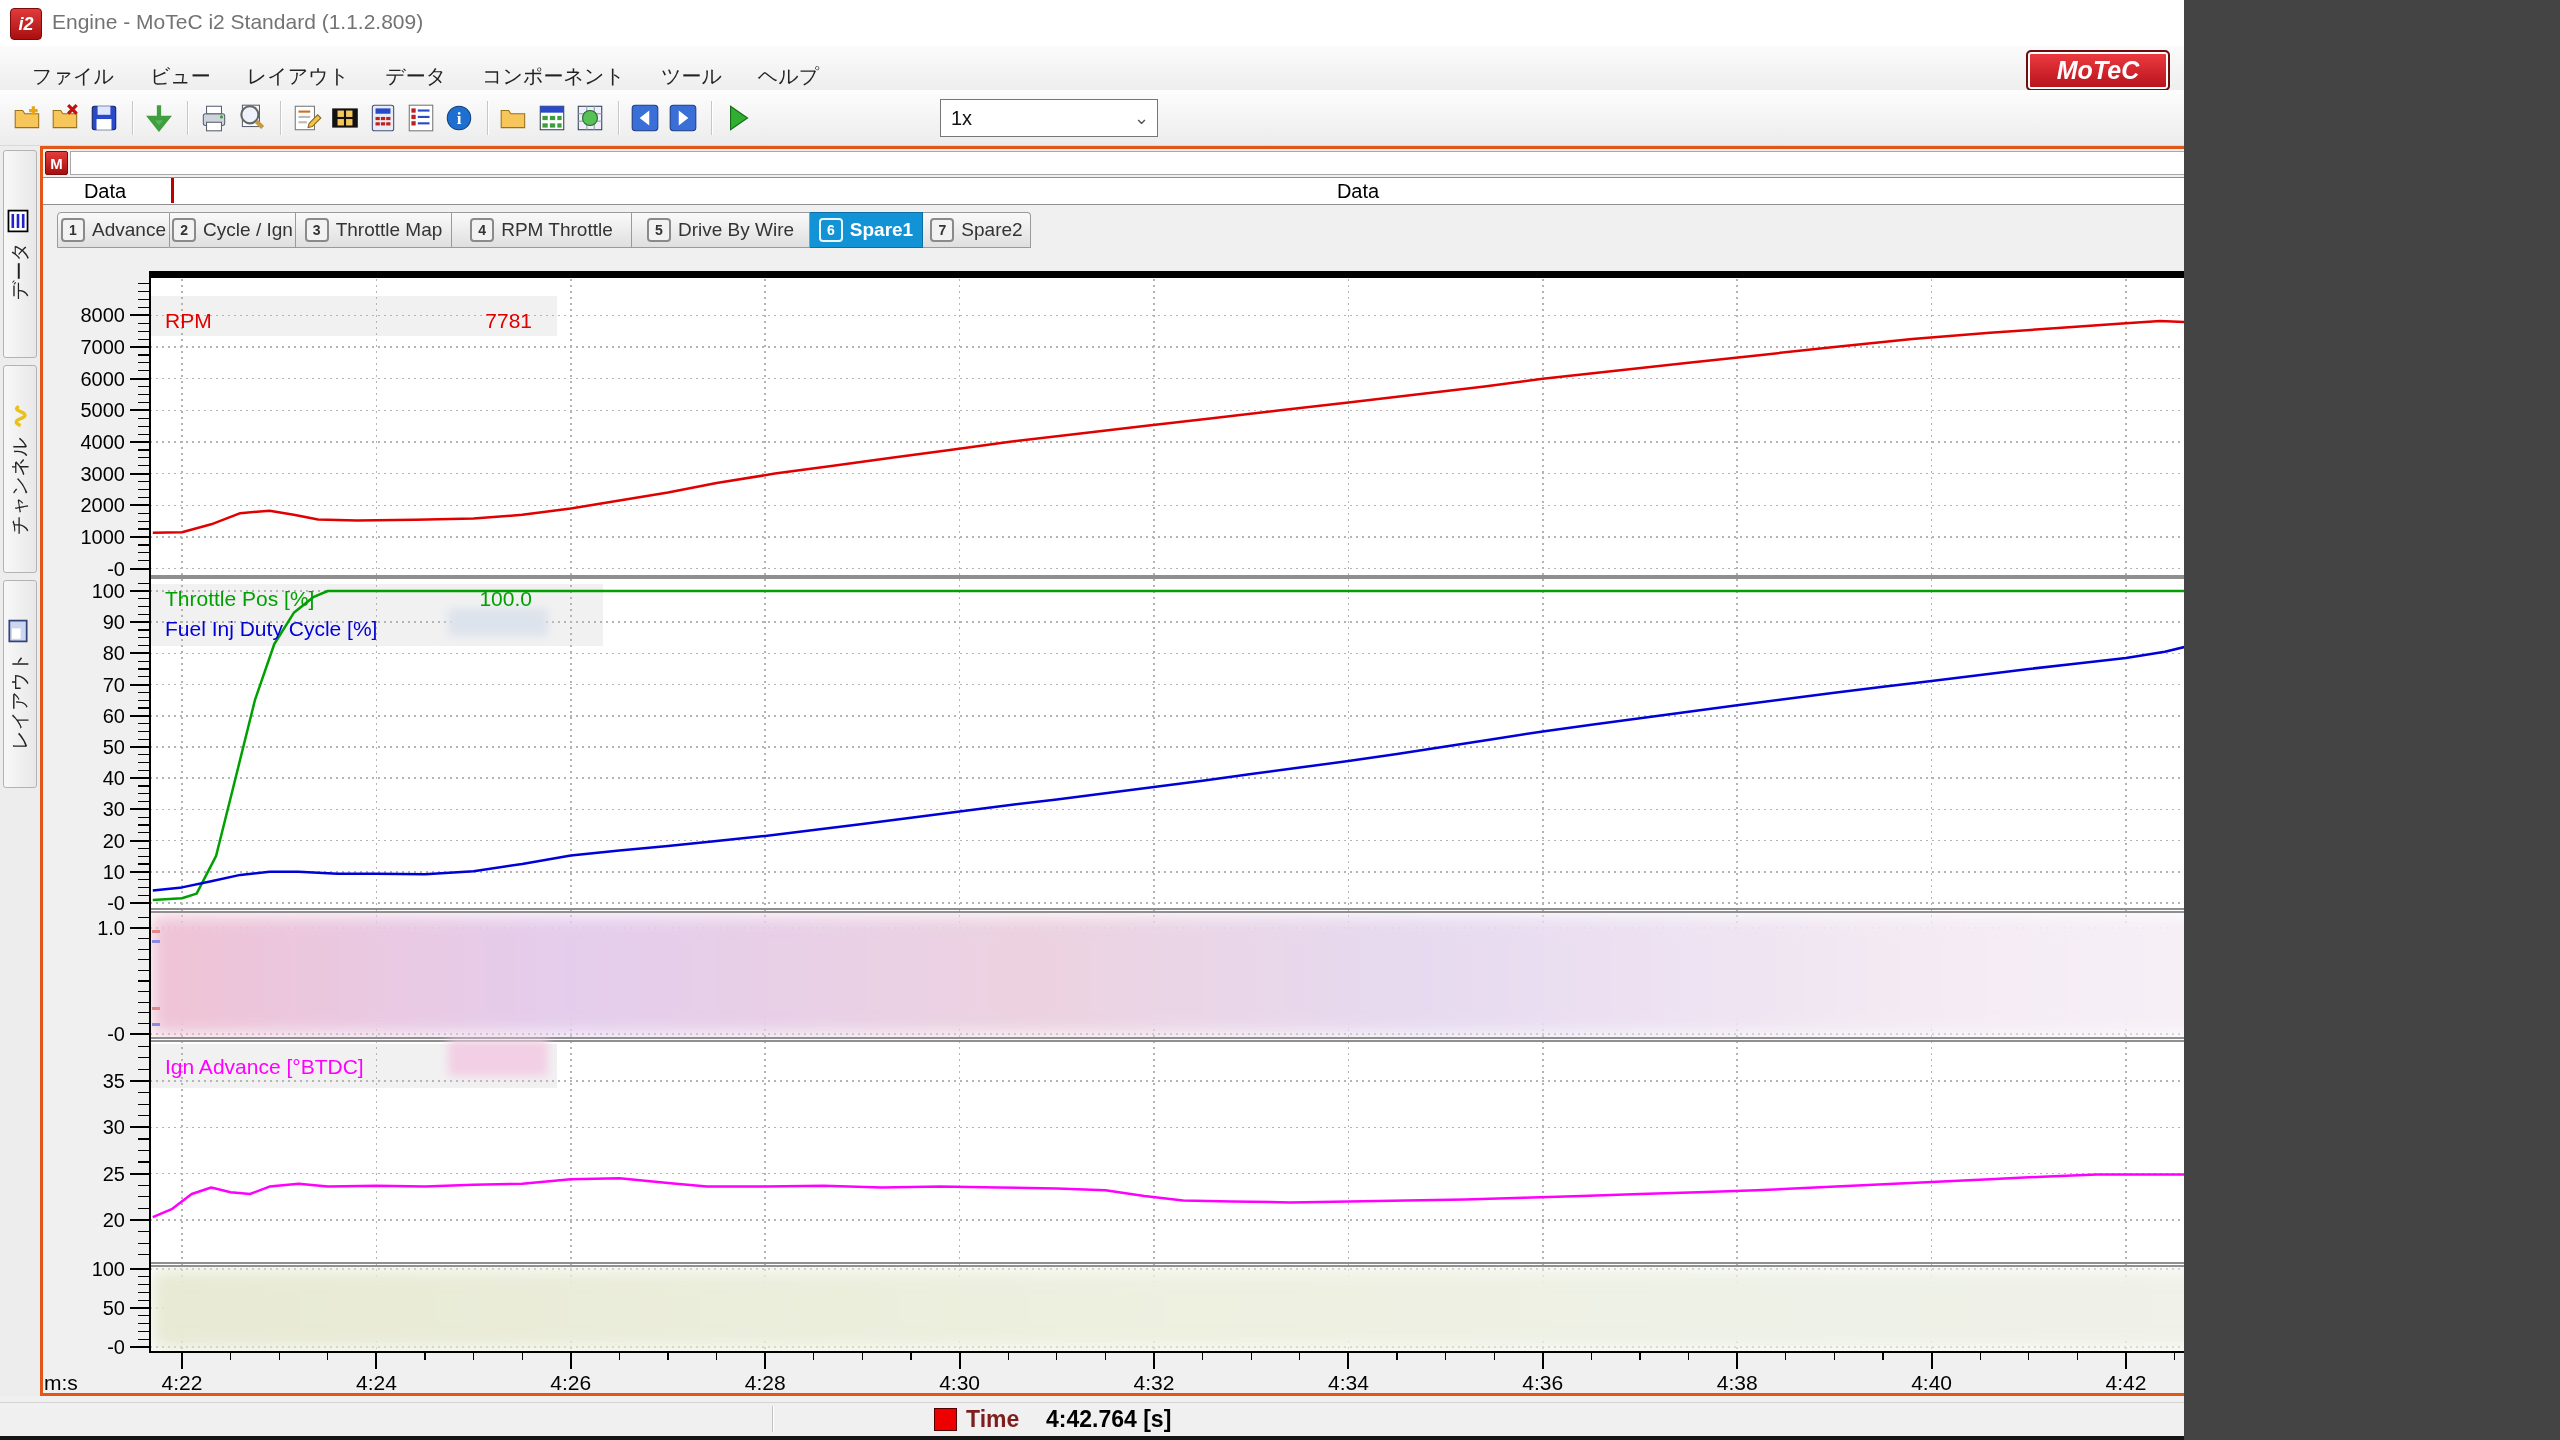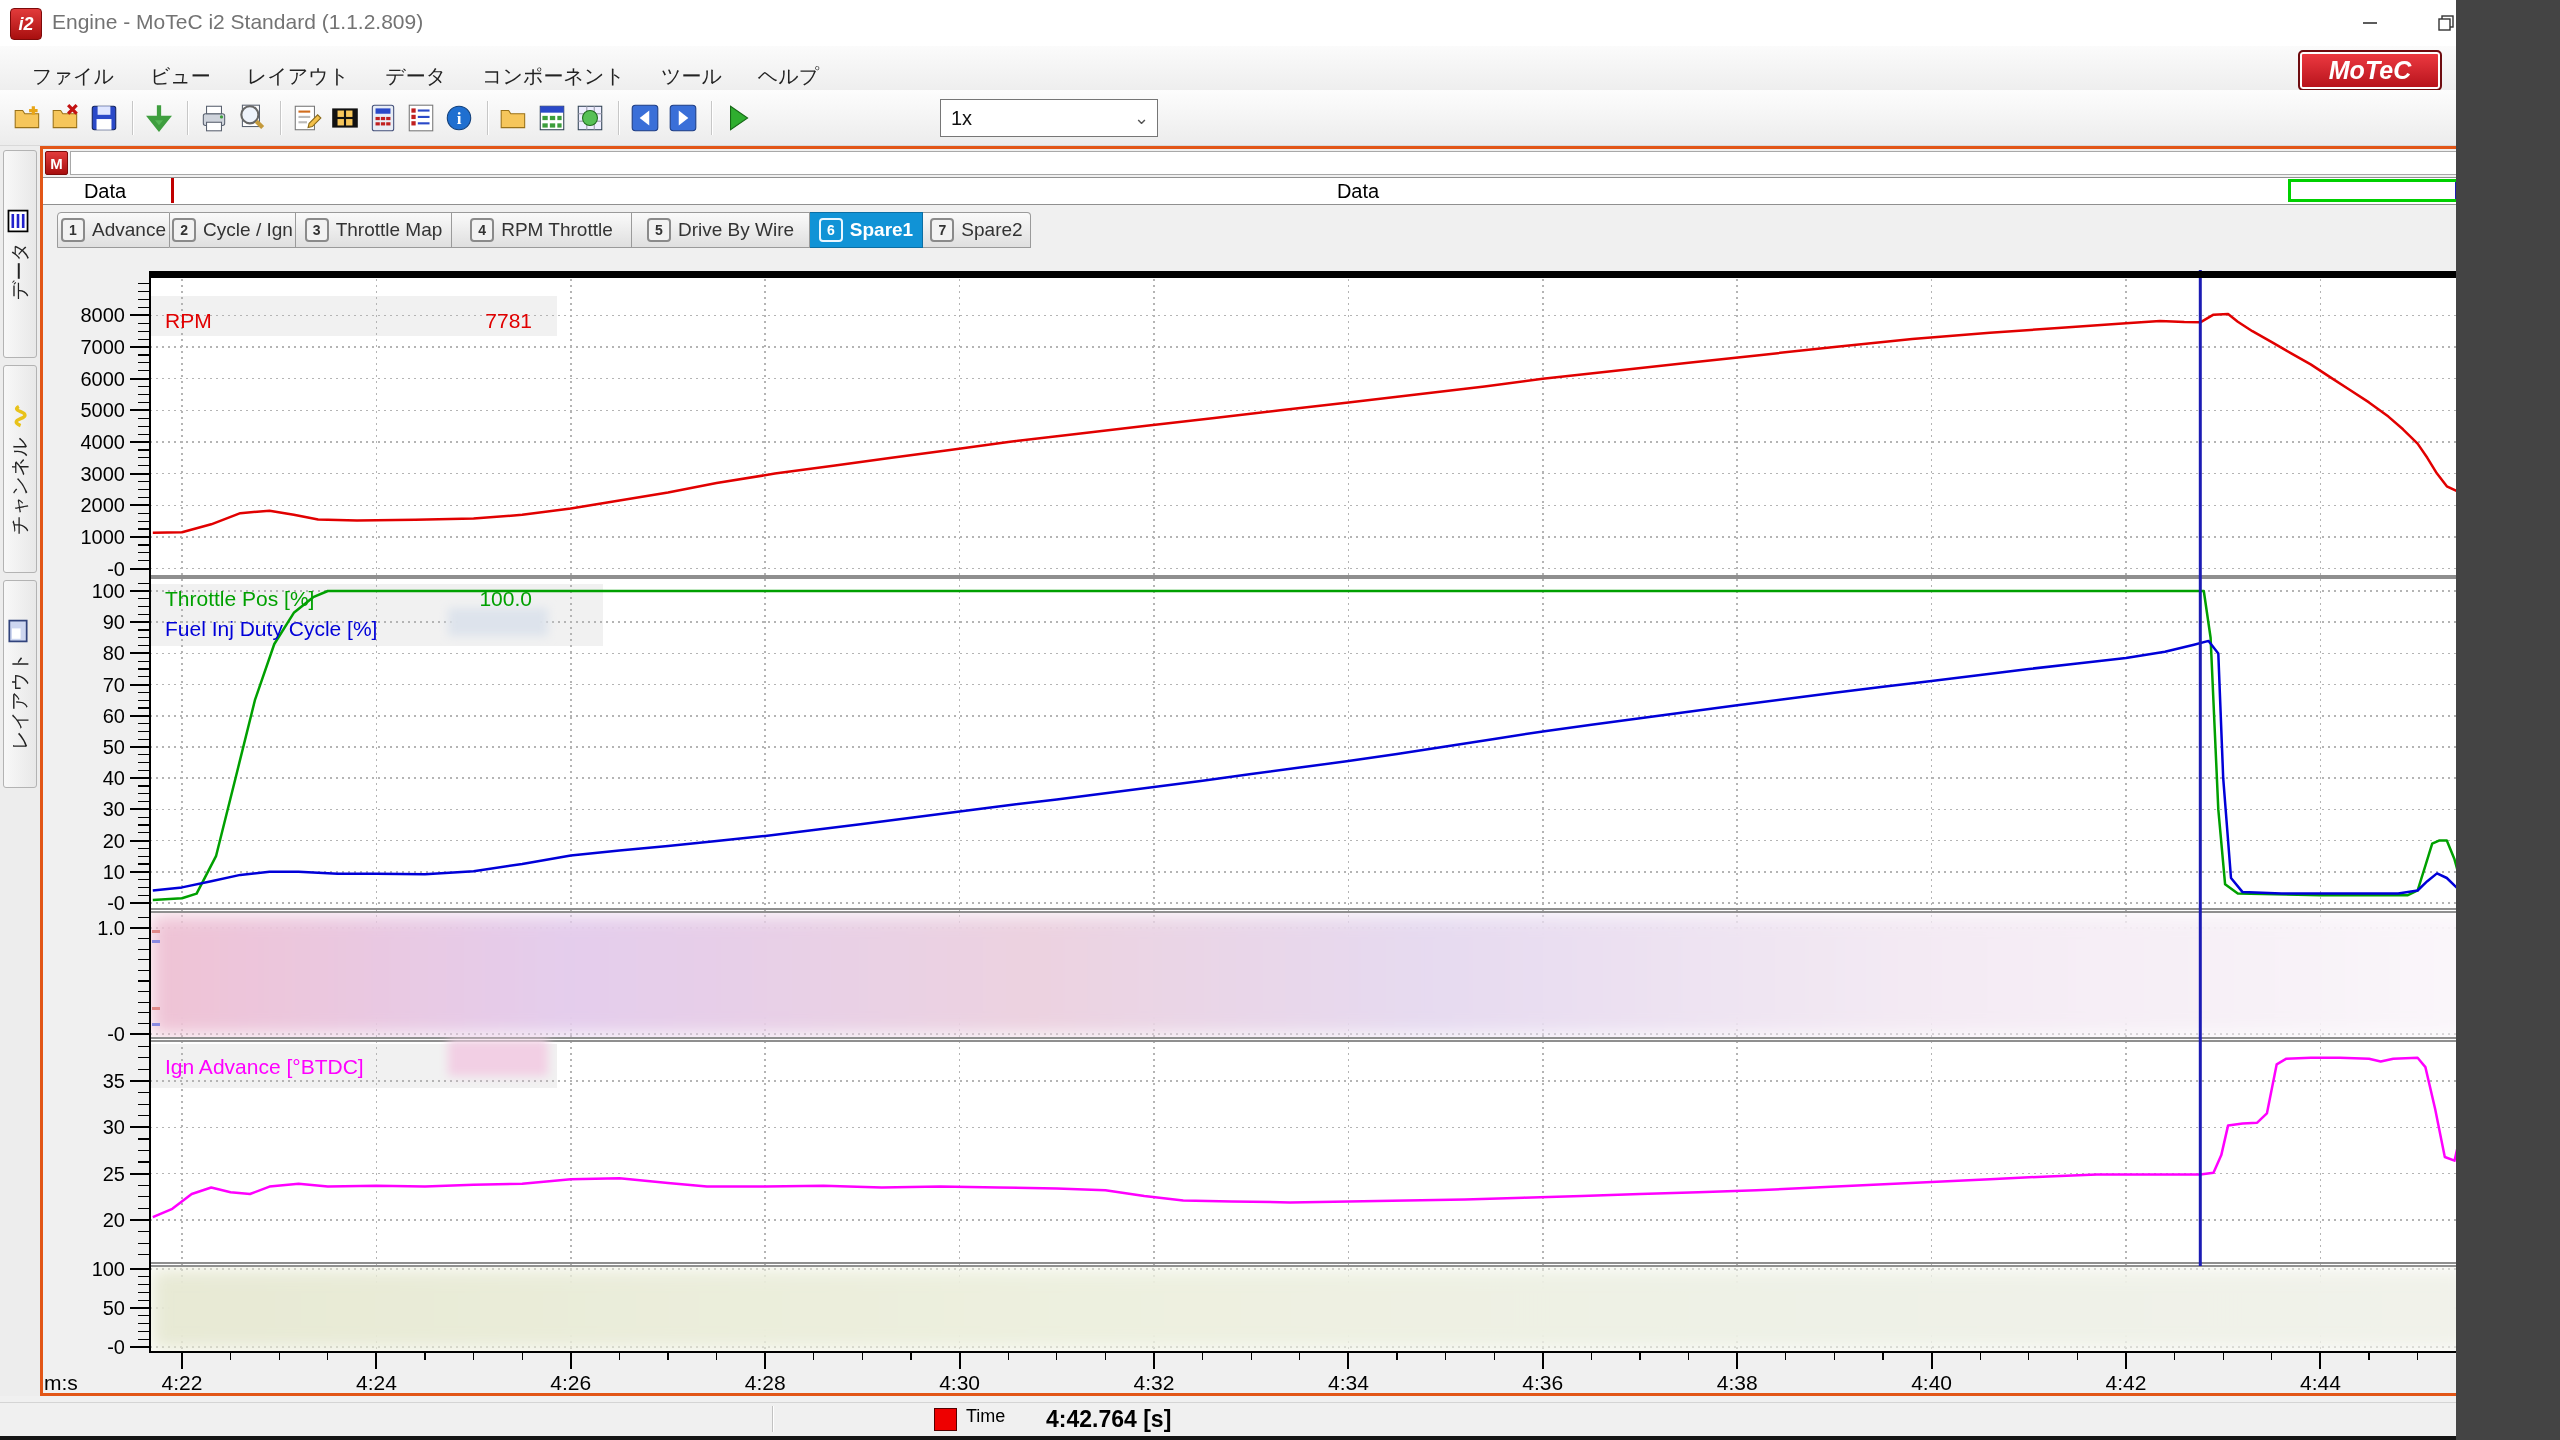--- a/index.html
+++ b/index.html
@@ -1,16 +1,16 @@
 <!DOCTYPE html>
 <html><head>
 <meta charset="utf-8">
 <style>
   html,body{margin:0;padding:0;background:#444;}
-  #root{position:relative;width:2456px;height:1440px;background:#f0f0f0;overflow:hidden;
+  #root{position:relative;width:2184px;height:1440px;background:#f0f0f0;overflow:hidden;
         font-family:"Liberation Sans","DejaVu Sans",sans-serif;-webkit-font-smoothing:antialiased;}
   .abs{position:absolute;}
   
   #titlebar{left:0;top:0;width:2560px;height:46px;background:#ffffff;border-bottom:1px solid #e4e4e4;}
   #app-icon{left:10px;top:8px;width:30px;height:30px;background:linear-gradient(#e23b3b,#a80f0f);
             border-radius:4px;color:#fff;font-weight:bold;font-style:italic;font-size:18px;
             display:flex;align-items:center;justify-content:center;border:1px solid #7d0a0a;}
   #title-text{left:52px;top:10px;font-size:21px;color:#737373;}
   .wbtn{top:0;width:76px;height:46px;display:flex;align-items:center;justify-content:center;color:#333;}
   
@@ -63,21 +63,21 @@
   .wtab.sel .num{border-color:#eaf6ff;background:#1193d6;color:#fff;}
   
   #righttools{left:2498px;top:152px;width:56px;height:1240px;}
   .rbtn{position:absolute;left:6px;width:44px;height:44px;display:flex;align-items:center;justify-content:center;border-radius:3px;}
   
   #chart-svg{left:40px;top:252px;}
   
   #statusbar{left:0;top:1402px;width:2560px;height:34px;background:#f0f0f0;border-top:1px solid #d4d4d4;}
   #status-sep{left:772px;top:1406px;width:1px;height:26px;background:#c2c2c2;box-shadow:1px 0 0 #fff;}
   #status-cursor-swatch{left:934px;top:1408px;width:21px;height:21px;background:#ee0000;border:1px solid #550000;}
-  #status-time-label{left:966px;top:1406px;font-size:18px;font-weight:normal;color:#000000;}
+  #status-time-label{left:966px;top:1406px;font-size:23px;font-weight:bold;color:#7f1d1d;}
   #status-time-value{left:1046px;top:1406px;font-size:23px;font-weight:bold;color:#000;}
   #bottom-strip{left:0;top:1436px;width:2560px;height:4px;background:#151515;}
 </style>
 </head>
 <body>
 
 <div id="root">
 
   <div class="abs" id="titlebar">
     <div class="abs" id="app-icon">i2</div>

